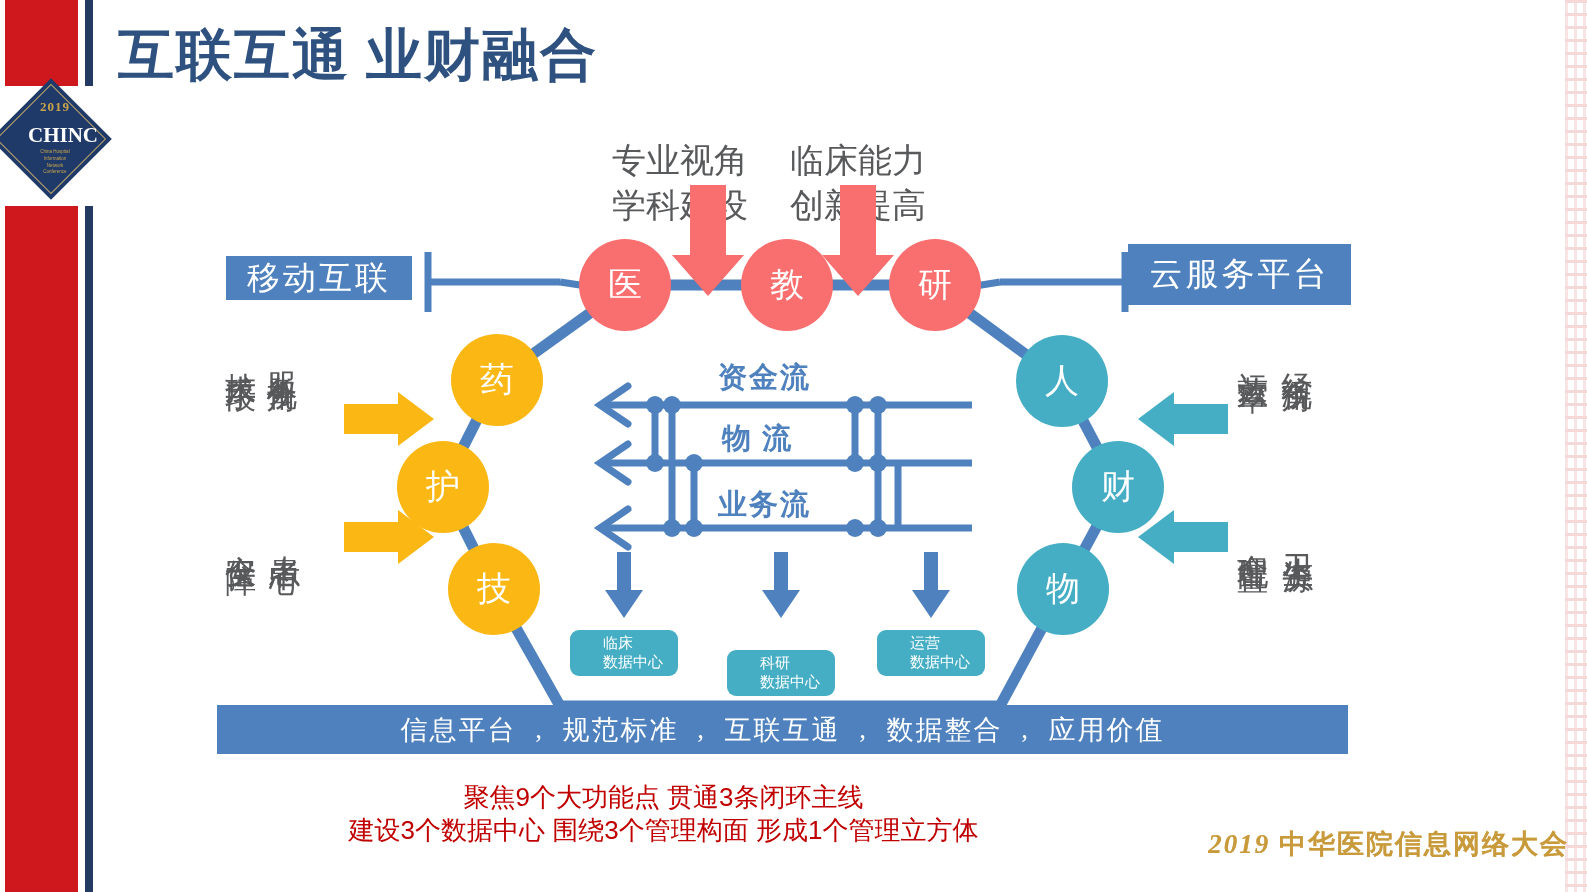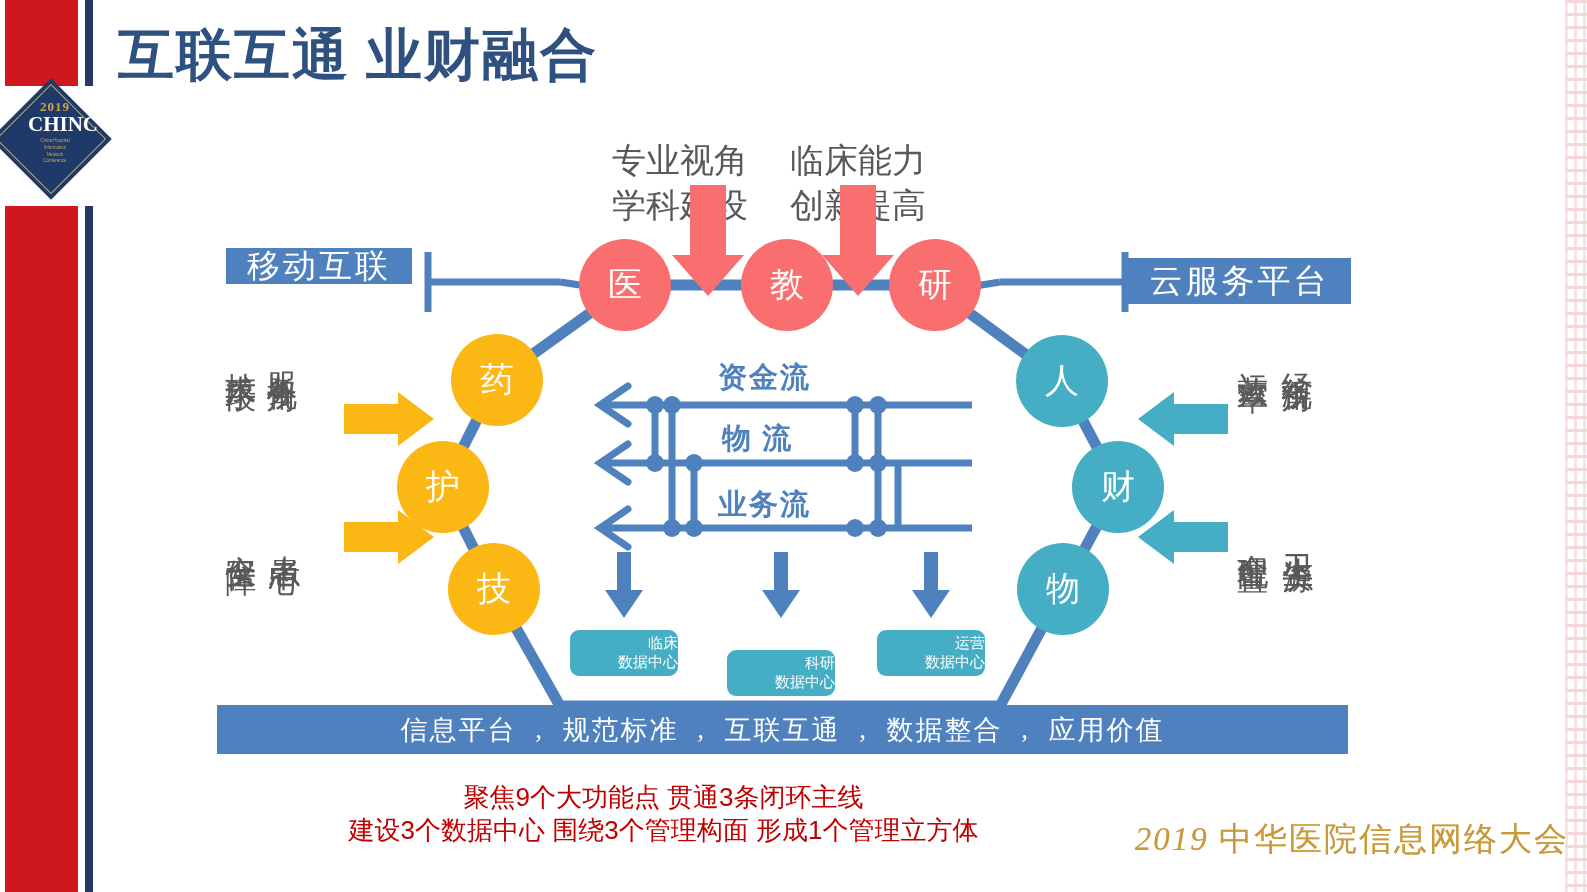--- a/index.html
+++ b/index.html
@@ -13,21 +13,21 @@
   .logo-white-diamond { position:absolute; left:-12px; top:86px; width:122px; height:120px;
       background:#fff; }
   .logo-dia-outer { position:absolute; left:8px; top:96px; width:86px; height:86px;
       background:#1F3A68; transform:rotate(45deg); }
   .logo-dia-inner { position:absolute; left:12px; top:100px; width:78px; height:78px;
       border:1px solid #b9a36a; transform:rotate(45deg); }
   .logo-text { position:absolute; left:0px; top:100px; width:110px; text-align:center;
       color:#fff; line-height:1; pointer-events:none; }
   .logo-year { font-size:13px; color:#C9A44C; font-weight:bold; letter-spacing:1px;
       font-family:"Liberation Serif", serif; }
-  .logo-name { font-size:21px; font-weight:bold; letter-spacing:0px; margin-top:1px;
+  .logo-name { font-size:21px; font-weight:bold; letter-spacing:0px; margin-top:12px;
       font-family:"Liberation Serif", serif; color:#ffffff;padding-left:16px; }
   .logo-sub { font-size:4.5px; color:#C9A44C; margin-top:3px; line-height:1.5;
       font-family:"Liberation Sans", sans-serif; }
 
   
   .edge-dots { position:absolute; right:0; top:0; width:22px; height:892px;
       background-image:
         repeating-linear-gradient(to bottom, #f3cfcf 0 3px, transparent 3px 13px),
         repeating-linear-gradient(to right, #f7dede 0 3px, transparent 3px 9px);
       background-size:100% 100%, 100% 100%; opacity:.8; }
@@ -64,42 +64,42 @@
       color:#58595B; font-size:31px; letter-spacing:3px; line-height:1.04;
       font-family:"Liberation Sans", sans-serif; white-space:nowrap; }
 
   
   .flowlabel { position:absolute; color:#4E81BD; font-size:29px; font-weight:bold;
       letter-spacing:2px; white-space:nowrap; text-shadow:1px 1px 0 #fff,-1px -1px 0 #fff,
       1px -1px 0 #fff,-1px 1px 0 #fff; font-family:"Liberation Sans", sans-serif; }
 
   
   .dcbox { position:absolute; background:#45AEC4; color:#fff; border-radius:9px;
-      width:108px; height:46px; display:flex; flex-direction:column; align-items:flex-end;
+      width:108px; height:46px; display:flex; flex-direction:column; align-items:flex-start;
       justify-content:center; font-size:15px; line-height:1.25;
-      font-family:"Liberation Serif", serif; }
+      font-family:"Liberation Serif", serif;padding-left:33px; }
 
   
   .bottombar { position:absolute; left:217px; top:705px; width:1131px; height:49px;
       background:#4E81BD; color:#ffffff; display:flex; align-items:center;
       justify-content:center; font-size:27px; letter-spacing:2px;
       font-family:"Liberation Serif", serif; }
   .bottombar span.cell { display:inline-block; }
   .bottombar span.sep { display:inline-block; width:46px; text-align:center; }
 
   
   .redline { position:absolute; width:100%; text-align:center; color:#C00000;
       font-size:26px; letter-spacing:0px; font-family:"Liberation Sans", sans-serif;
       white-space:nowrap; }
   .redline.l1 { top:780px; left:-130px; }
   .redline.l2 { top:813px; left:-130px; }
 
   
   .conf { position:absolute; right:18px; bottom:30px; text-align:right; }
-  .conf-cn { font-size:33px; font-weight:normal; letter-spacing:2px; white-space:nowrap;
+  .conf-cn { font-size:27px; font-weight:bold; letter-spacing:2px; white-space:nowrap;
       background:linear-gradient(#F4E3B0,#C89A3C); -webkit-background-clip:text;
       background-clip:text; color:#C89A3C; font-family:"Liberation Serif", serif; }
   .conf-cn .yr { font-style:italic; }
   .conf-en { font-size:19px; color:#7B7B7B; letter-spacing:.3px; white-space:nowrap;
       margin-top:1px; font-family:"Liberation Serif", serif; }
 </style>
 </head>
 <body>
 
 <div id="slide">
@@ -238,22 +238,22 @@
   <div class="node red" style="left:889px;top:239px;width:92px;height:92px;">研</div>
 
   <div class="node yel" style="left:451px;top:334px;width:92px;height:92px;">药</div>
   <div class="node yel" style="left:397px;top:441px;width:92px;height:92px;">护</div>
   <div class="node yel" style="left:448px;top:543px;width:92px;height:92px;">技</div>
 
   <div class="node tea" style="left:1016px;top:335px;width:92px;height:92px;">人</div>
   <div class="node tea" style="left:1072px;top:441px;width:92px;height:92px;">财</div>
   <div class="node tea" style="left:1017px;top:543px;width:92px;height:92px;">物</div>
 
-  <div class="banner" style="left:226px;top:248px;width:186px;height:36px;">移动互联</div>
-  <div class="banner" style="left:1128px;top:258px;width:223px;height:46px;">云服务平台</div>
+  <div class="banner" style="left:226px;top:256px;width:186px;height:44px;">移动互联</div>
+  <div class="banner" style="left:1128px;top:244px;width:223px;height:61px;">云服务平台</div>
 
   <div class="vcol" style="left:224px;top:348px;">技术手段</div>
   <div class="vcol" style="left:265px;top:348px;">服务视角</div>
   <div class="vcol" style="left:224px;top:530px;">安全保障</div>
   <div class="vcol" style="left:268px;top:530px;">患者中心</div>
 
   <div class="vcol" style="left:1236px;top:348px;">运营效率</div>
   <div class="vcol" style="left:1280px;top:348px;">经济视角</div>
   <div class="vcol" style="left:1236px;top:530px;">合理配置</div>
   <div class="vcol" style="left:1281px;top:530px;">卫生资源</div>

